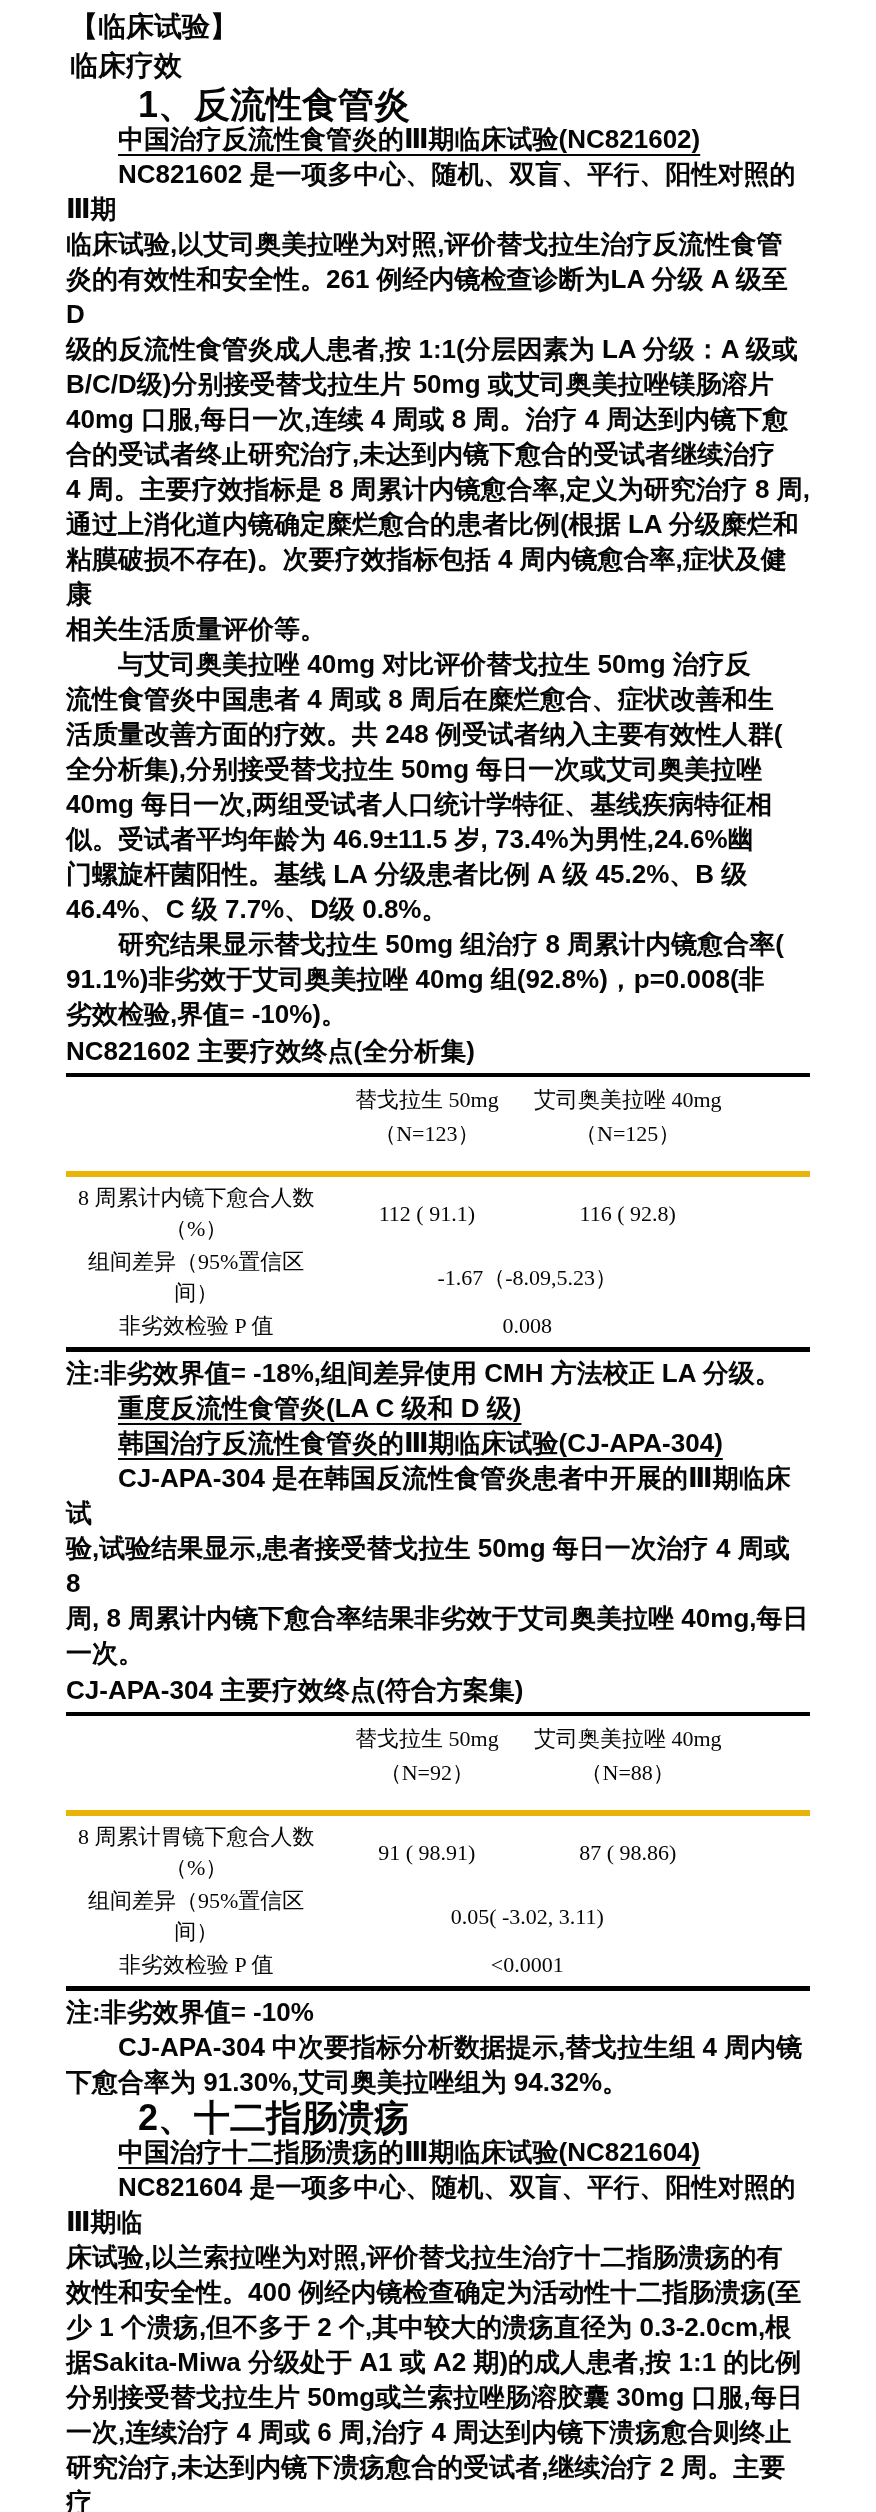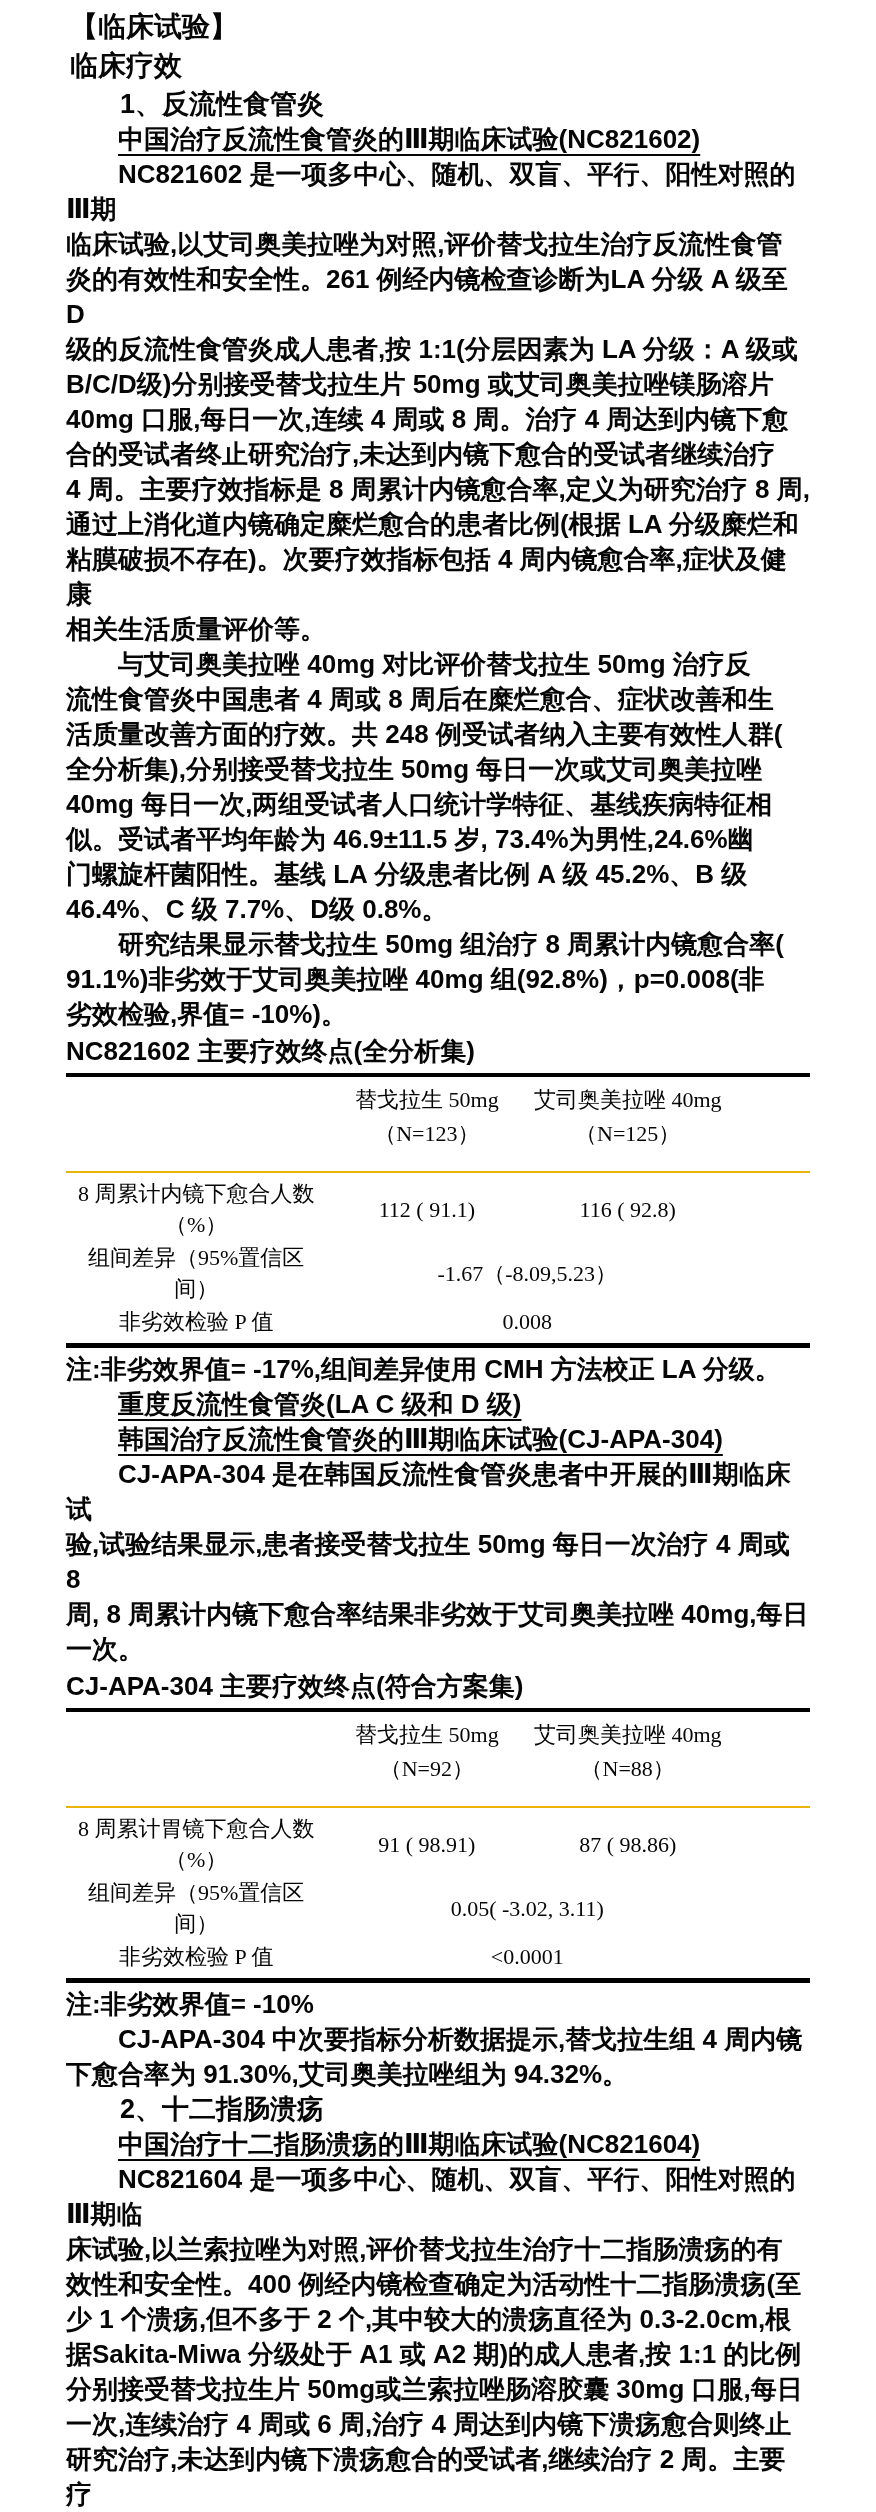--- a/index.html
+++ b/index.html
@@ -16,21 +16,21 @@
     font-weight: 600;
   }
   .h1, .h2 {
     margin: 4px;
     font-size: 28px;
     line-height: 35px;
     font-weight: 800;
   }
   .h3 {
     margin: 0;
-    font-size: 27px;
+    font-size: 36px;
     line-height: 35px;
     font-weight: 800;
     padding-left: 2em;
   }
   .uhead {
     margin: 0;
     padding-left: 2em;
     text-decoration: underline;
     text-decoration-thickness: 2px;
     text-underline-offset: 6px;
@@ -67,21 +67,21 @@
   table.tbl col.c2 { width: 27%; }
   table.tbl col.c3 { width: 27%; }
   table.tbl col.c4 { width: 11%; }
   table.tbl th, table.tbl td {
     padding: 1px 2px;
     text-align: center;
     vertical-align: middle;
     font-weight: 400;
   }
   table.tbl thead th {
-    border-bottom: 2px solid #eab308;
+    border-bottom: 6px solid #eab308;
     padding-top: 6px;
     padding-bottom: 20px;
   }
   table.tbl thead .hline { line-height: 34px; }
   table.tbl tbody td { line-height: 31px; }
   table.tbl tbody tr:first-child td { padding-top: 5px; }
   table.tbl tbody tr:last-child td { padding-bottom: 6px; }
 </style>
 </head>
 <body>
@@ -150,21 +150,21 @@
         <td colspan="2">-1.67（-8.09,5.23）</td>
         <td></td>
       </tr>
       <tr>
         <td>非劣效检验 P 值</td>
         <td colspan="2">0.008</td>
         <td></td>
       </tr>
     </tbody>
   </table>
-  <p class="para note">注:非劣效界值= -17%,组间差异使用 CMH 方法校正 LA 分级。</p>
+  <p class="para note">注:非劣效界值= -18%,组间差异使用 CMH 方法校正 LA 分级。</p>
 
 
   <p class="uhead">重度反流性食管炎(LA C 级和 D 级)</p>
 
   <p class="uhead">韩国治疗反流性食管炎的Ⅲ期临床试验(CJ-APA-304)</p>
   <p class="para">CJ-APA-304 是在韩国反流性食管炎患者中开展的Ⅲ期临床试
 验,试验结果显示,患者接受替戈拉生 50mg 每日一次治疗 4 周或 8
 周, 8 周累计内镜下愈合率结果非劣效于艾司奥美拉唑 40mg,每日
 一次。</p>
 

